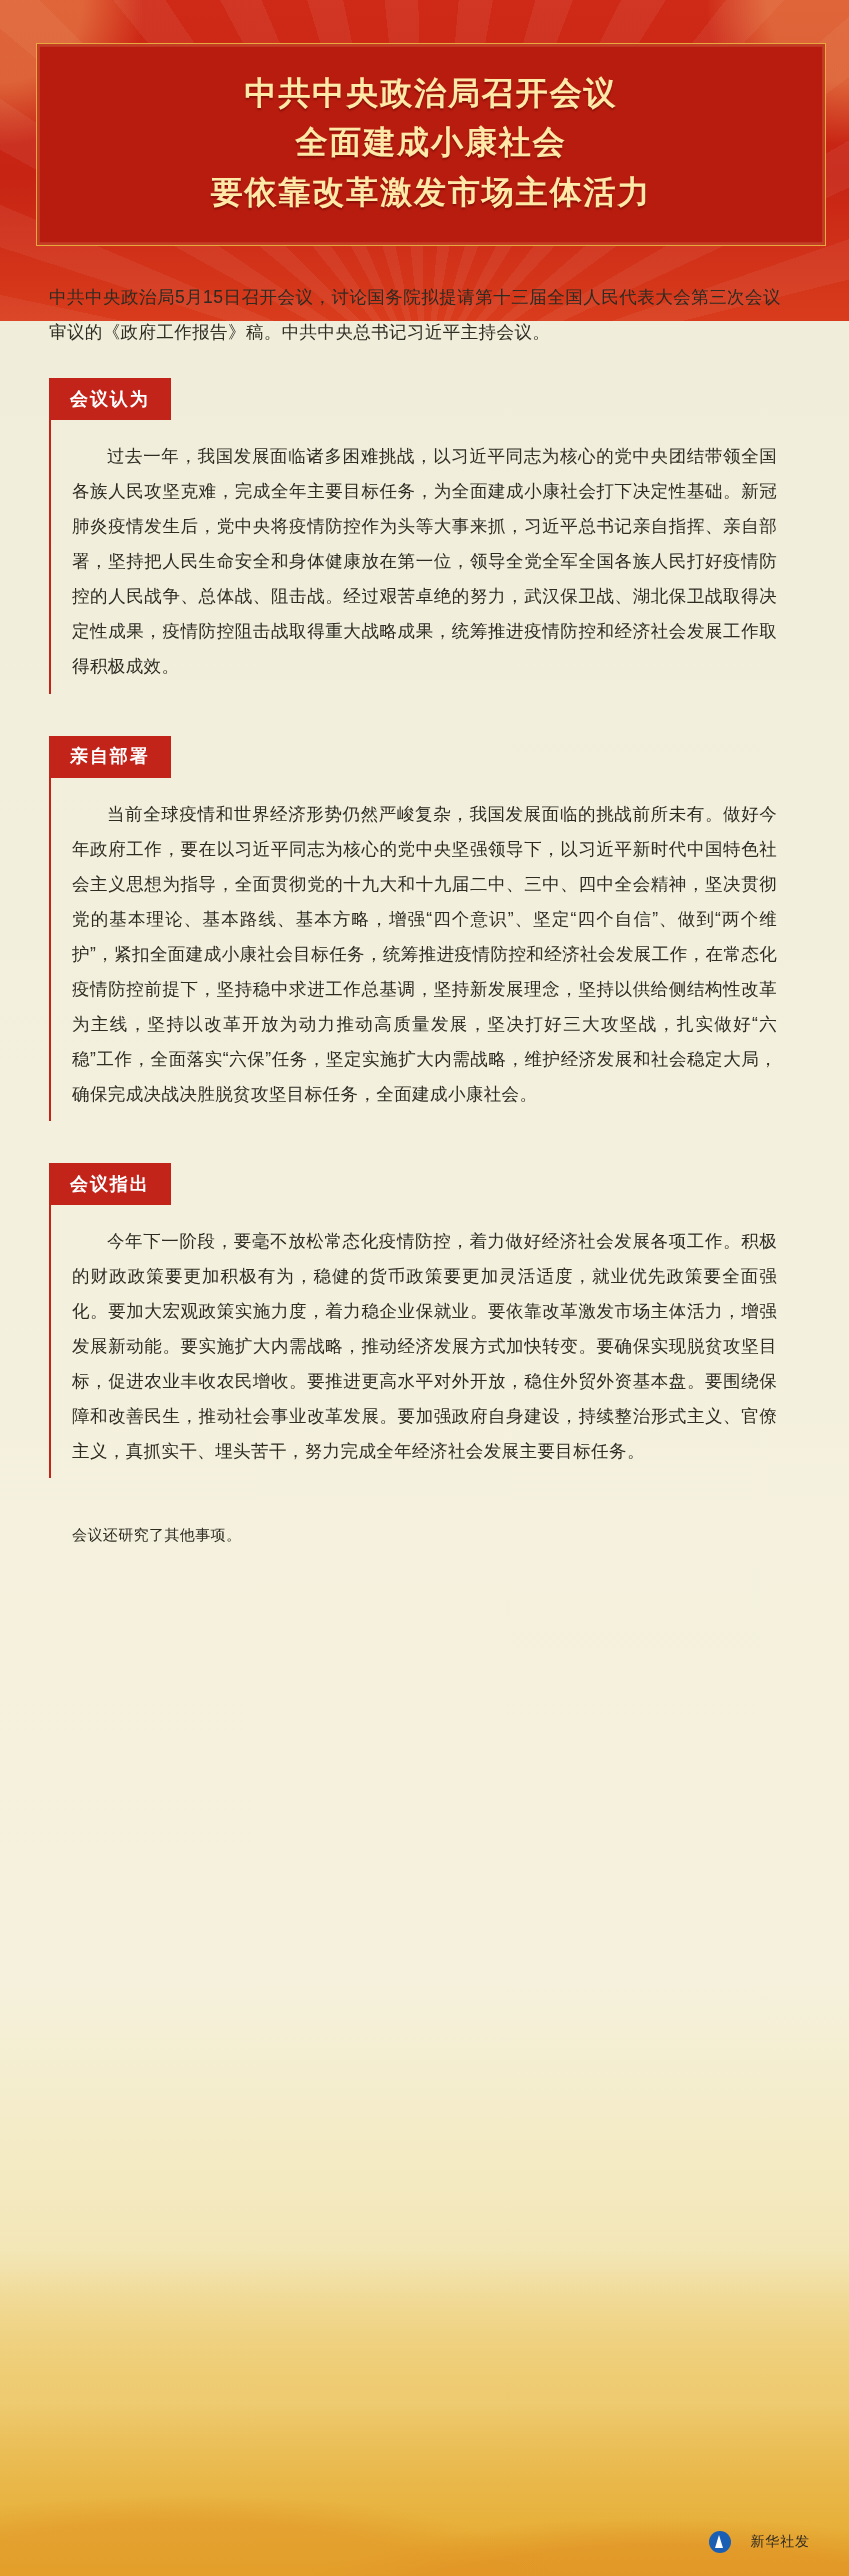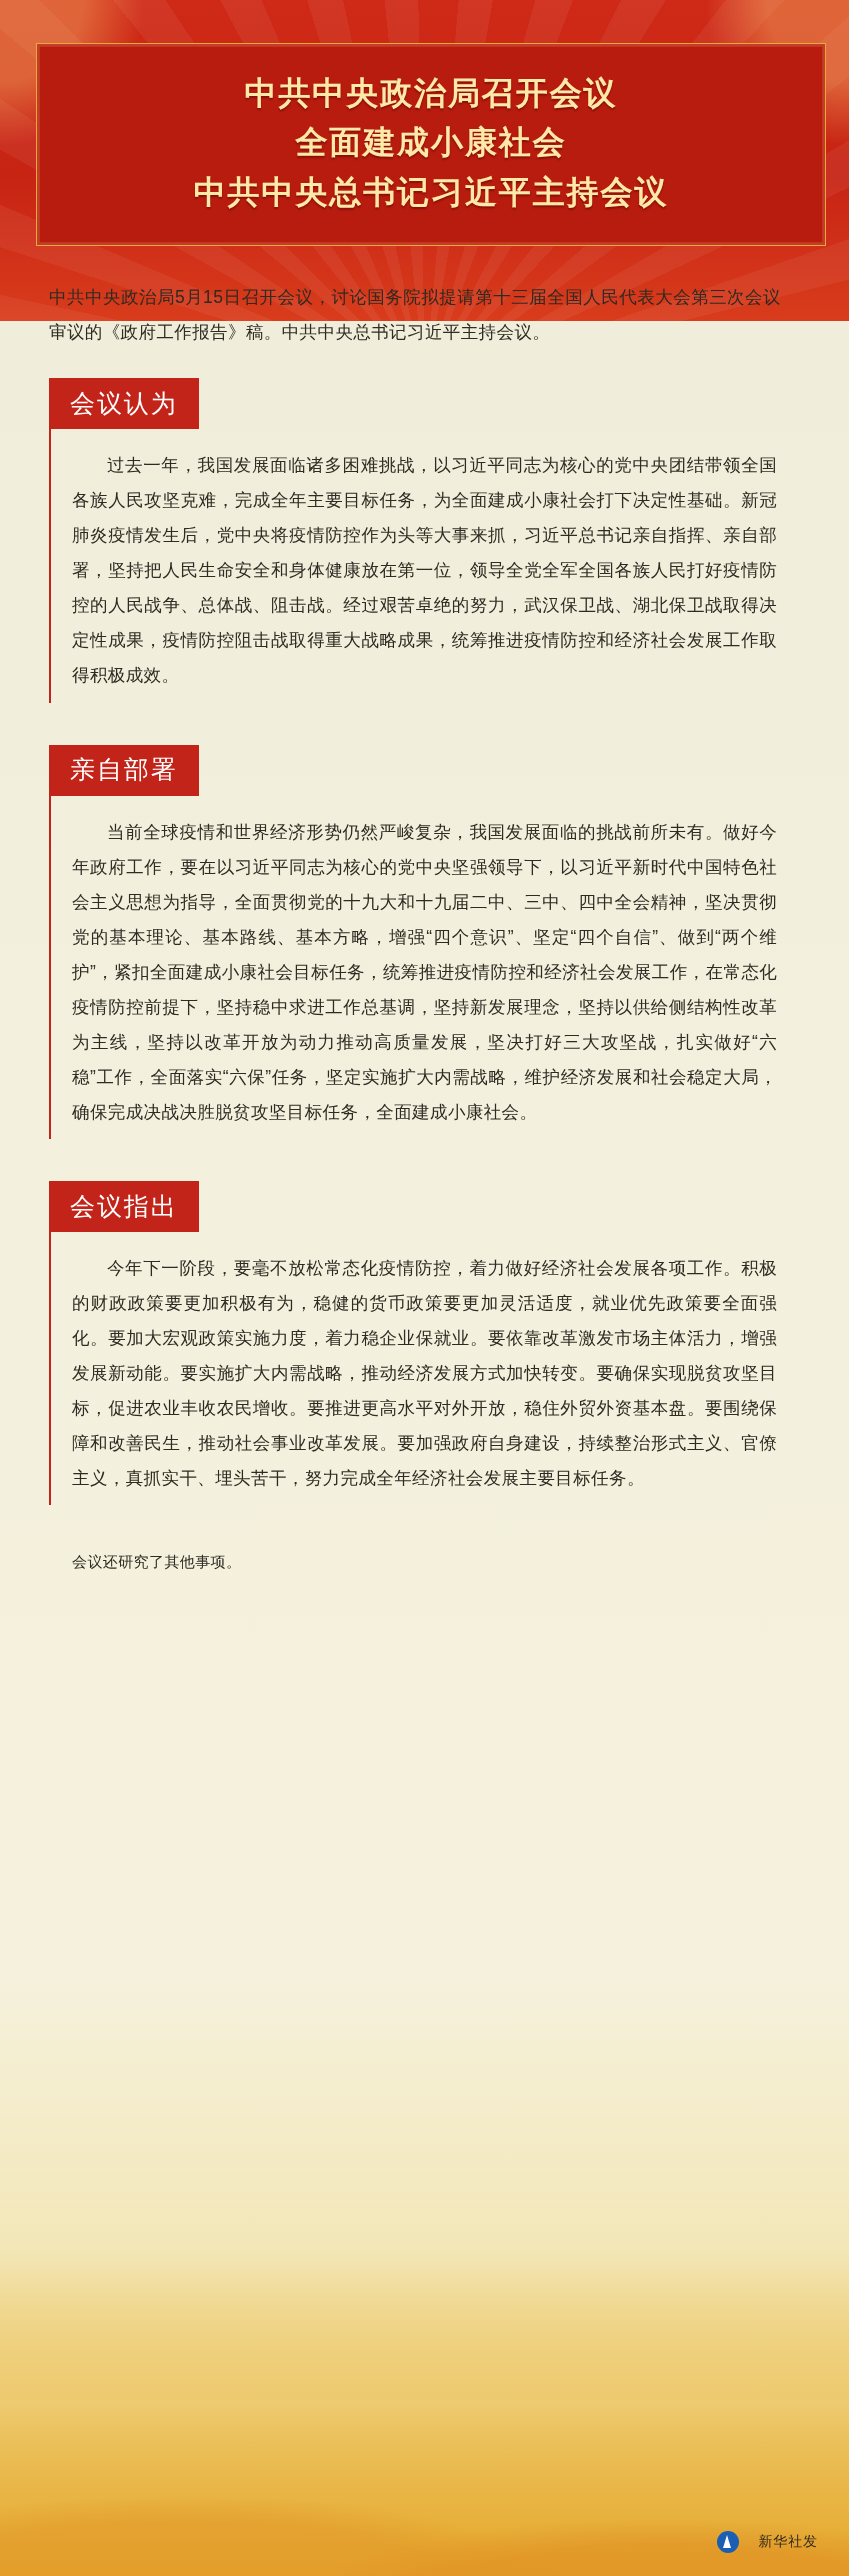--- a/index.html
+++ b/index.html
@@ -91,22 +91,22 @@
     margin-bottom: 28px;
   }
 
   .section {
     margin-bottom: 42px;
   }
   .section-label {
     display: inline-block;
     background: #c2241a;
     color: #ffffff;
-    font-size: 25px;
-    font-weight: normal;
+    font-size: 18px;
+    font-weight: bold;
     letter-spacing: 1.9px;
     padding: 8.5px 21px 9.4px 21px;
     margin-bottom: 0;
     position: relative;
     z-index: 2;
   }
   .section-body {
     border-left: 2.8px solid #c2241a;
     padding: 21px 3.8px 9.4px 21px;
     margin-top: -1.9px;
@@ -142,21 +142,21 @@
     height: 311px;
     pointer-events: none;
     background:
       radial-gradient(ellipse 529px 142px at 22% 108%, rgba(226,150,40,0.55) 0 55%, rgba(226,150,40,0) 75%),
       radial-gradient(ellipse 491px 123px at 78% 112%, rgba(222,132,30,0.45) 0 55%, rgba(222,132,30,0) 78%),
       linear-gradient(180deg, rgba(243,231,184,0) 0%, rgba(239,206,120,0.55) 45%, rgba(229,169,44,0.95) 100%);
   }
 
   .footer {
     position: absolute;
-    right: 32px;
+    right: 40px;
     bottom: 22.7px;
     display: flex;
     align-items: center;
     gap: 19px;
     z-index: 3;
   }
   .footer-logo {
     width: 22.7px; height: 22.7px;
     border-radius: 50%;
     background: #1a5fb4;
@@ -183,21 +183,21 @@
 <div class="page">
 
   <div class="top-band"></div>
   <div class="top-rays"></div>
   <div class="corner-flourish-l"></div>
   <div class="corner-flourish-r"></div>
 
   <div class="title-box">
     <div class="title-line">中共中央政治局召开会议</div>
     <div class="title-line">全面建成小康社会</div>
-    <div class="title-line">中共中央总书记习近平主持会议</div>
+    <div class="title-line">要依靠改革激发市场主体活力</div>
   </div>
 
   <div class="content">
 
     <div class="intro">中共中央政治局5月15日召开会议，讨论国务院拟提请第十三届全国人民代表大会第三次会议审议的《政府工作报告》稿。中共中央总书记习近平主持会议。</div>
 
     <div class="section">
       <div class="section-label">会议认为</div>
       <div class="section-body">
         <p>过去一年，我国发展面临诸多困难挑战，以习近平同志为核心的党中央团结带领全国各族人民攻坚克难，完成全年主要目标任务，为全面建成小康社会打下决定性基础。新冠肺炎疫情发生后，党中央将疫情防控作为头等大事来抓，习近平总书记亲自指挥、亲自部署，坚持把人民生命安全和身体健康放在第一位，领导全党全军全国各族人民打好疫情防控的人民战争、总体战、阻击战。经过艰苦卓绝的努力，武汉保卫战、湖北保卫战取得决定性成果，疫情防控阻击战取得重大战略成果，统筹推进疫情防控和经济社会发展工作取得积极成效。</p>

